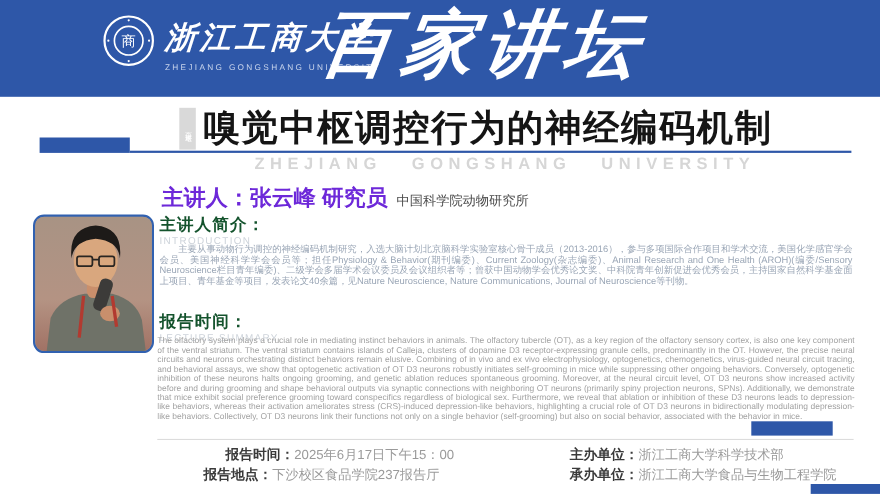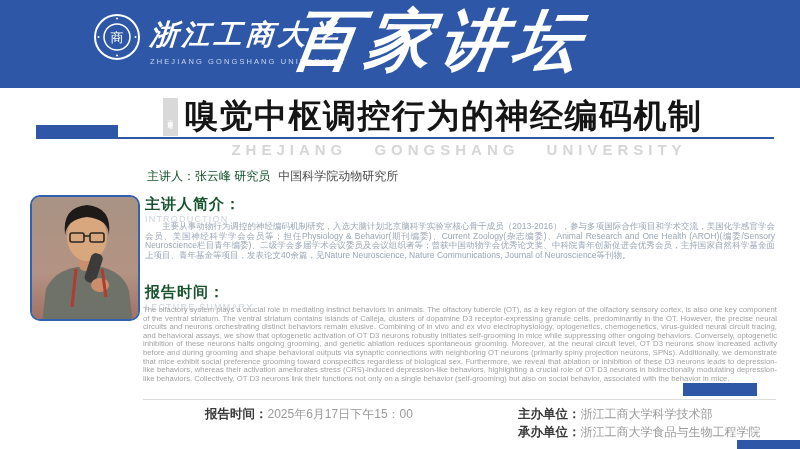--- a/index.html
+++ b/index.html
@@ -62,21 +62,21 @@
   }
   .watermark {
     position: absolute; left: 143px; top: 141px; width: 632px;
     text-align: center; font-size: 15px; font-weight: bold;
     color: #d6d6d6; letter-spacing: 5px; word-spacing: 18px;
     white-space: nowrap;
   }
   
   .speaker-row { position: absolute; left: 147px; top: 166px; white-space: nowrap; }
   .speaker-label, .speaker-name {
-    font-size: 12px; font-weight: normal; color: #14532d;
+    font-size: 20px; font-weight: bold; color: #6d28d9;
   }
   .speaker-affiliation { font-size: 12px; color: #4a4a4a; margin-left: 8px; font-family: Liberation Mono, monospace; }
   
   .photo-frame {
     position: absolute; left: 30px; top: 195px;
     width: 110px; height: 126px;
     border: 2px solid #3161b0; border-radius: 10px;
     overflow: hidden; background: #b99a84;
   }
   
@@ -192,20 +192,23 @@
     <div class="section-heading-cn">报告时间：</div>
     <div class="section-heading-en">LECTURE SUMMARY</div>
   </div>
   <div class="summary-body">The olfactory system plays a crucial role in mediating instinct behaviors in animals. The olfactory tubercle (OT), as a key region of the olfactory sensory cortex, is also one key component of the ventral striatum. The ventral striatum contains islands of Calleja, clusters of dopamine D3 receptor-expressing granule cells, predominantly in the OT. However, the precise neural circuits and neurons orchestrating distinct behaviors remain elusive. Combining of in vivo and ex vivo electrophysiology, optogenetics, chemogenetics, virus-guided neural circuit tracing, and behavioral assays, we show that optogenetic activation of OT D3 neurons robustly initiates self-grooming in mice while suppressing other ongoing behaviors. Conversely, optogenetic inhibition of these neurons halts ongoing grooming, and genetic ablation reduces spontaneous grooming. Moreover, at the neural circuit level, OT D3 neurons show increased activity before and during grooming and shape behavioral outputs via synaptic connections with neighboring OT neurons (primarily spiny projection neurons, SPNs). Additionally, we demonstrate that mice exhibit social preference grooming toward conspecifics regardless of biological sex. Furthermore, we reveal that ablation or inhibition of these D3 neurons leads to depression-like behaviors, whereas their activation ameliorates stress (CRS)-induced depression-like behaviors, highlighting a crucial role of OT D3 neurons in bidirectionally modulating depression-like behaviors. Collectively, OT D3 neurons link their functions not only on a single behavior (self-grooming) but also on social behavior, associated with the behavior in mice.</div>
   <div class="accent-box"></div>
 
   <div class="footer-divider"></div>
   <div class="footer-item f-time">
     <span class="footer-label">报告时间：</span><span class="footer-value">2025年6月17日下午15：00</span>
   </div>
+  <div class="footer-item f-venue">
+    <span class="footer-label">报告地点：</span><span class="footer-value">下沙校区食品学院237报告厅</span>
+  </div>
   <div class="footer-item f-organizer">
     <span class="footer-label">承办单位：</span><span class="footer-value">浙江工商大学食品与生物工程学院</span>
   </div>
   <div class="footer-item f-host">
     <span class="footer-label">主办单位：</span><span class="footer-value">浙江工商大学科学技术部</span>
   </div>
   <div class="corner-bar"></div>
 
 </div>
 

